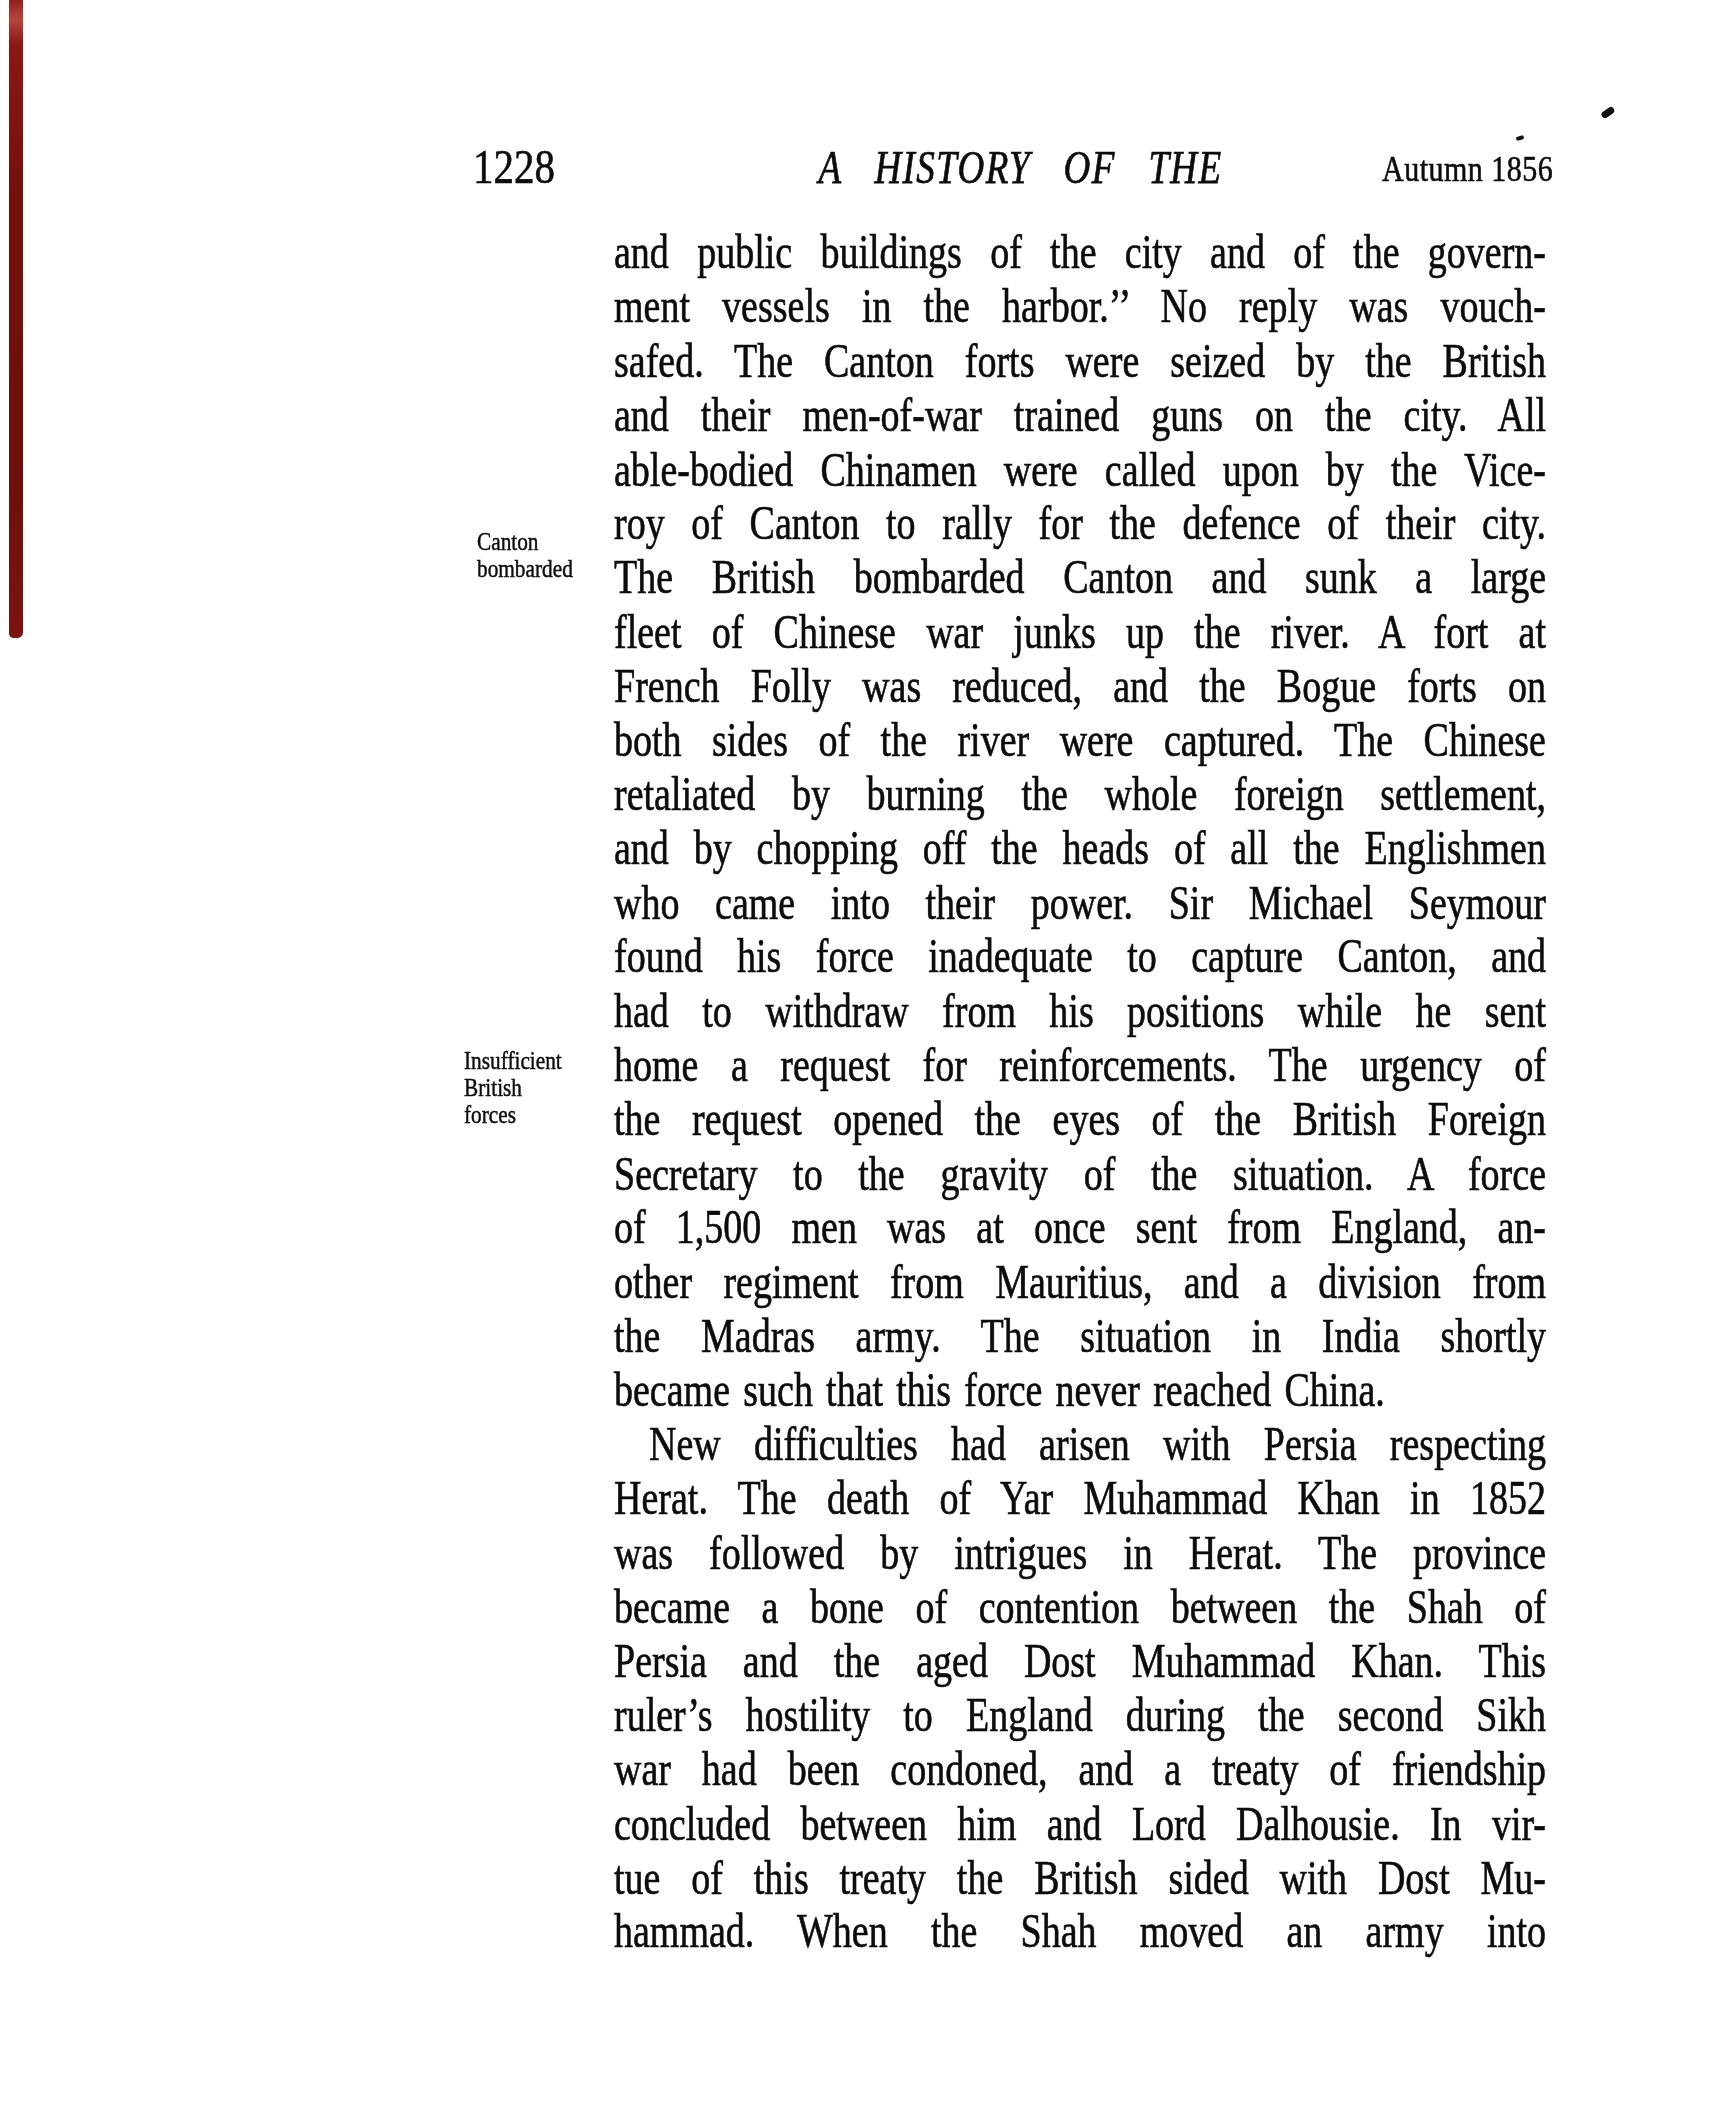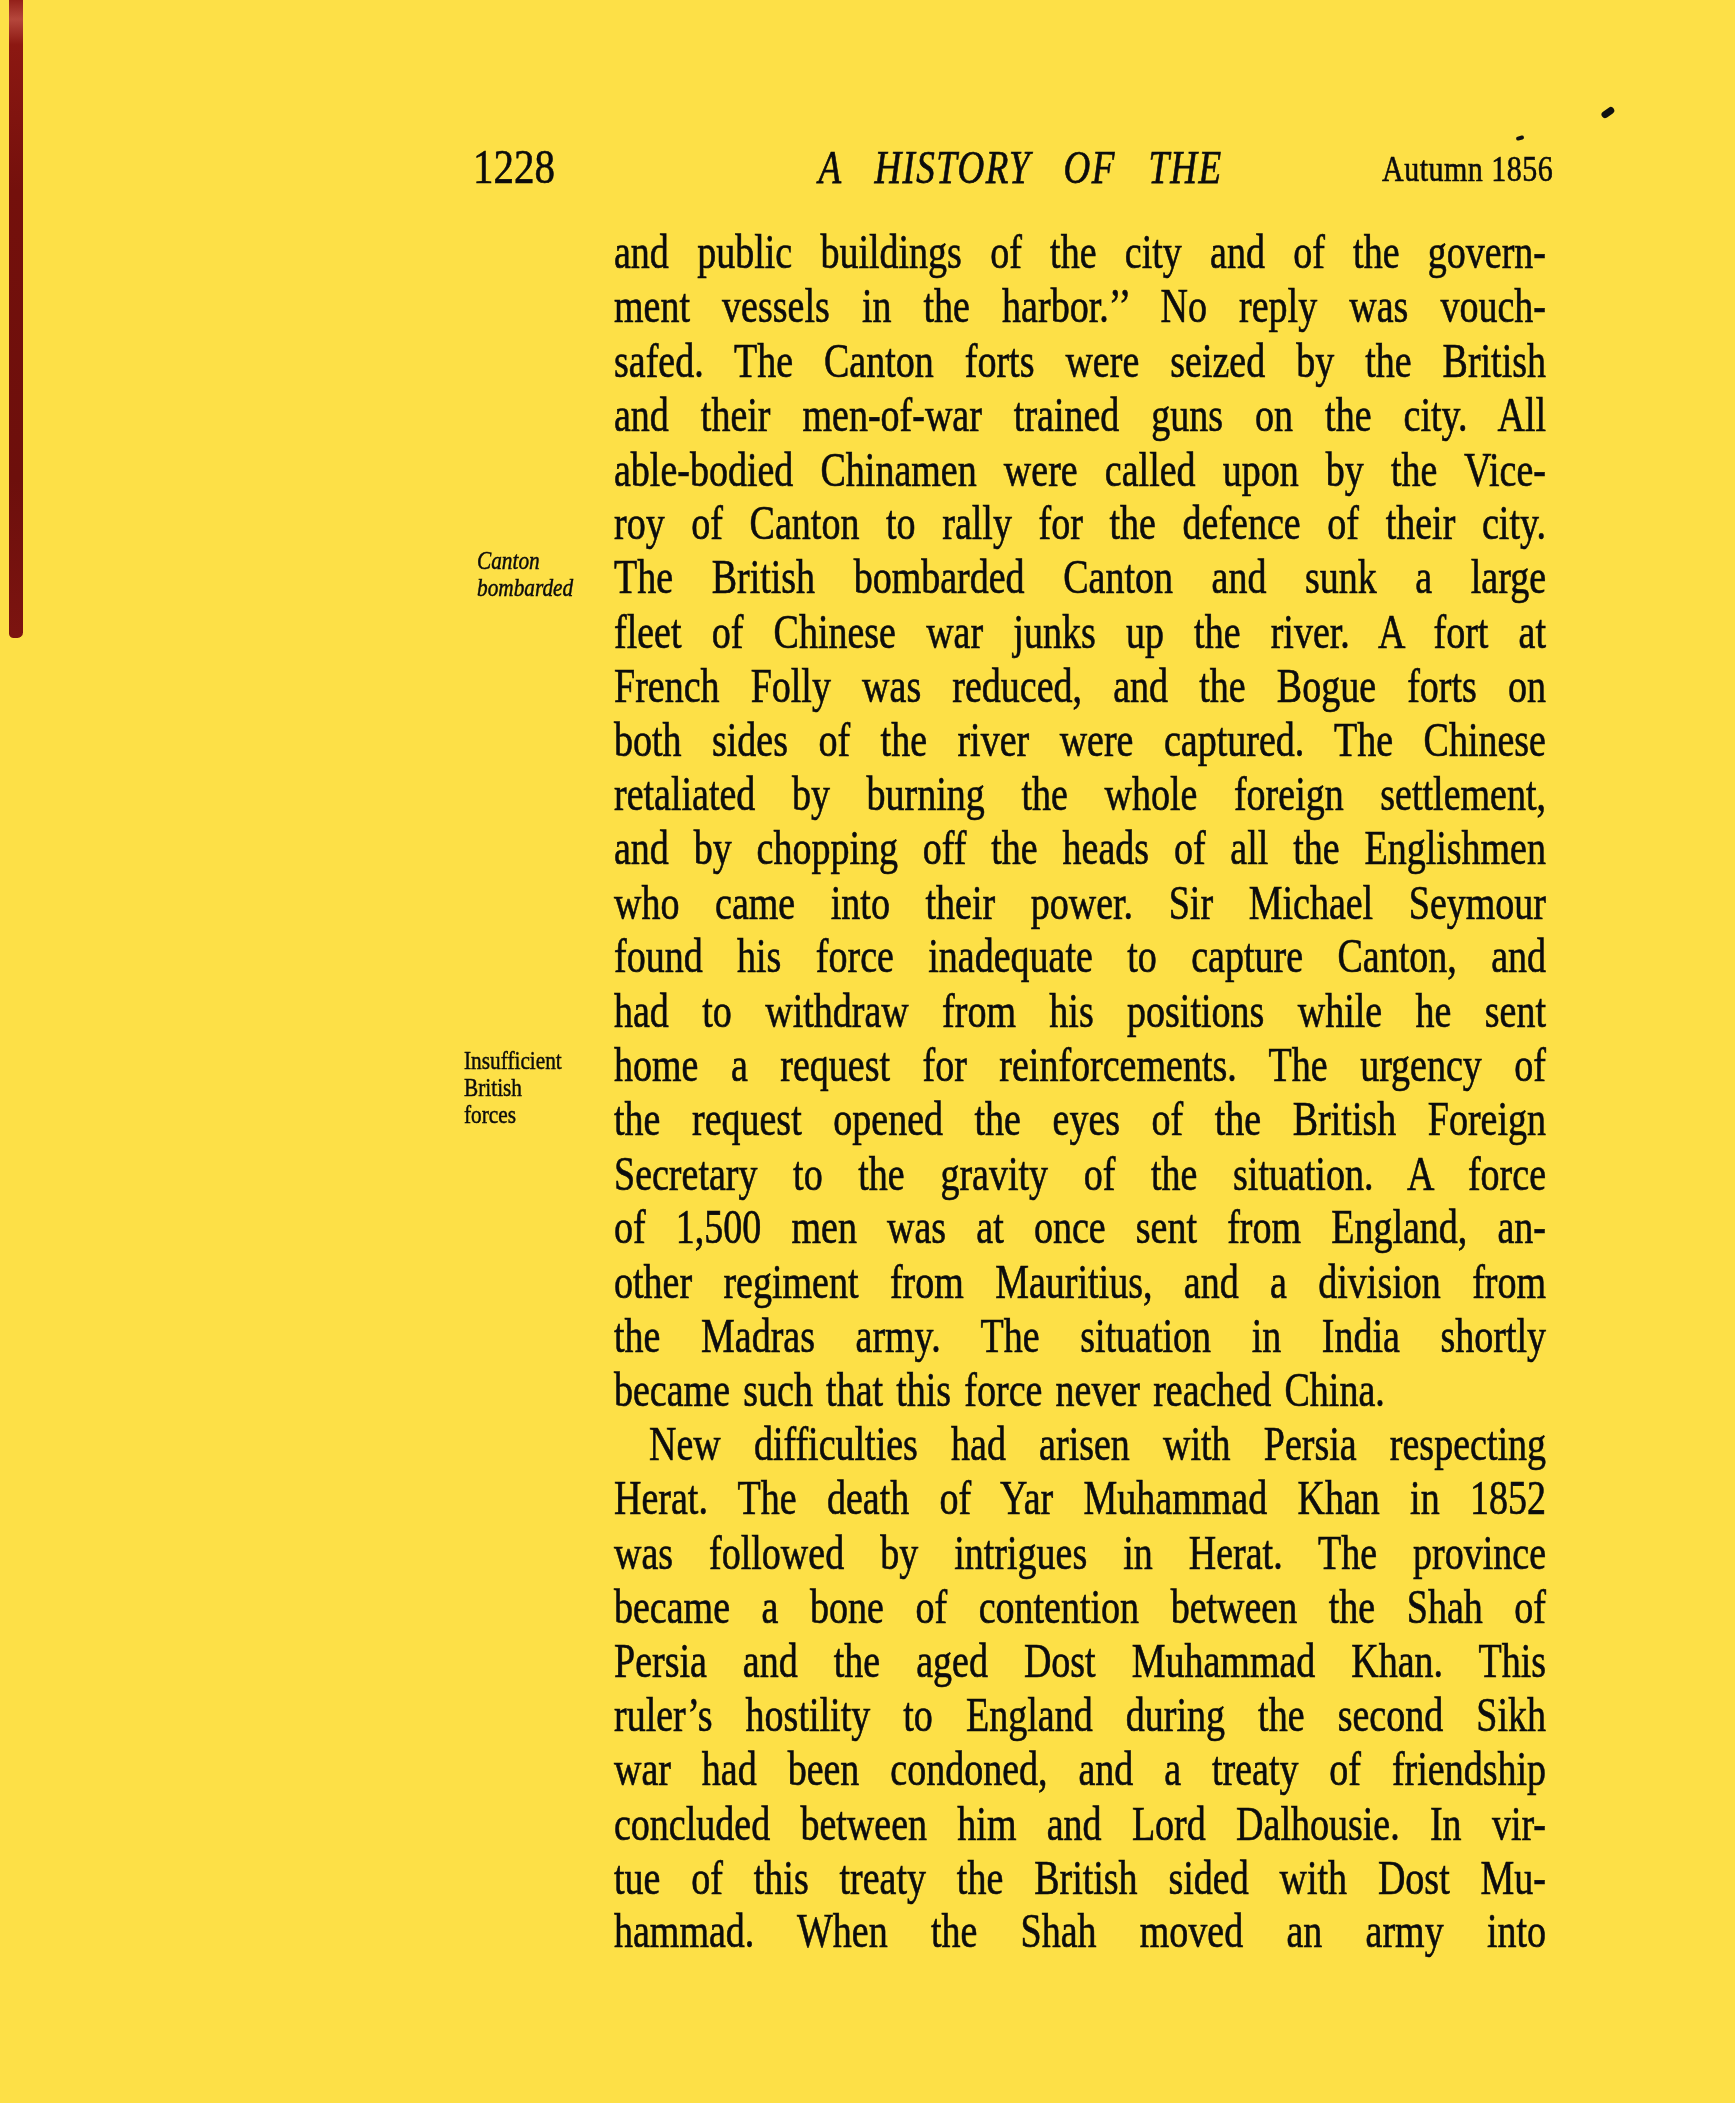--- a/index.html
+++ b/index.html
@@ -1,19 +1,19 @@
 <!DOCTYPE html>
 <html style="font-size:15px"><head>
 <meta charset="utf-8">
 <style>
   html,body{margin:0;padding:0;background:#e8e8e8;}
   #page{
     position:relative;
     width:1735px;height:2104px;
-    background:#fde047;
+    background:#ffffff;
     overflow:hidden;
     font-family:"Liberation Serif","DejaVu Serif",serif;
     color:#0c0c0c;
   }
   
   #edge-strip{
     position:absolute;left:9.3px;top:0;width:14px;height:638px;
     background:linear-gradient(180deg,#93201a 0%,#b5473c 3%,#8c1812 7%,#74100c 30%,#6d0f0c 75%,#7c1410 100%);
     border-radius:0 0 5.6px 4.6px;
   }
@@ -42,21 +42,21 @@
   .speck1{
     position:absolute;left:1601px;top:109px;width:14px;height:7.4px;
     background:#111;border-radius:3.7px;transform:rotate(-35deg);
   }
   .speck2{
     position:absolute;left:1516px;top:136px;width:8.3px;height:3.7px;
     background:#111;border-radius:1.9px;transform:rotate(-15deg);
   }
   
   .mnote{position:absolute;}
-  #mnote1{left:477px;top:547px;font-style:italic;}
+  #mnote1{left:477px;top:528px;}
   #mnote2{left:464px;top:1047px;}
   .mnote .ml{
     height:27px;line-height:23px;font-size:21.3px;
     transform:scaleY(1.22);transform-origin:0 0;
     white-space:nowrap;
     -webkit-text-stroke:0.4px #0c0c0c;
   }
   
   #bodytext{position:absolute;left:614px;top:0;width:932px;}
   .bl{

